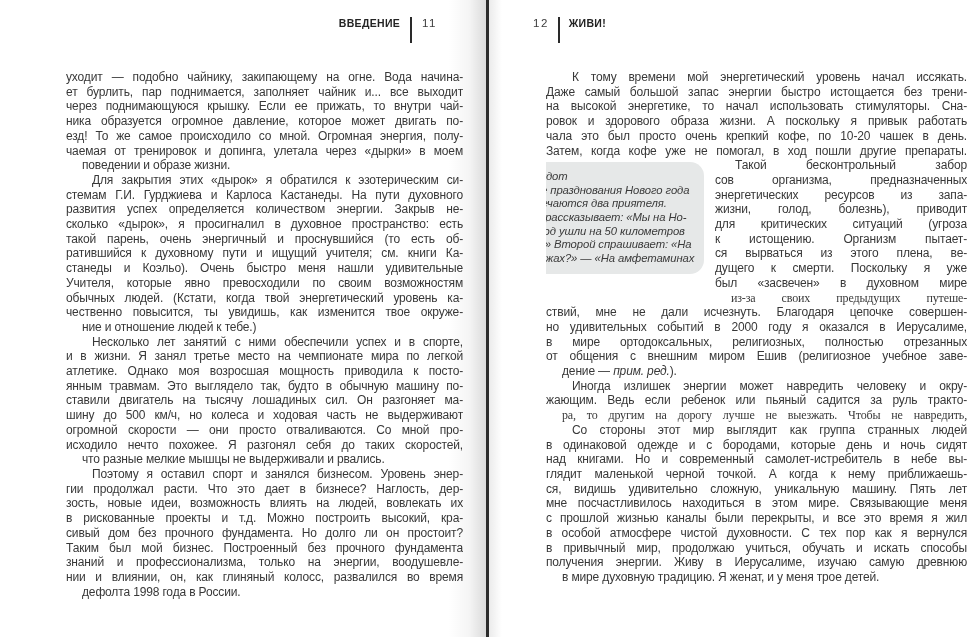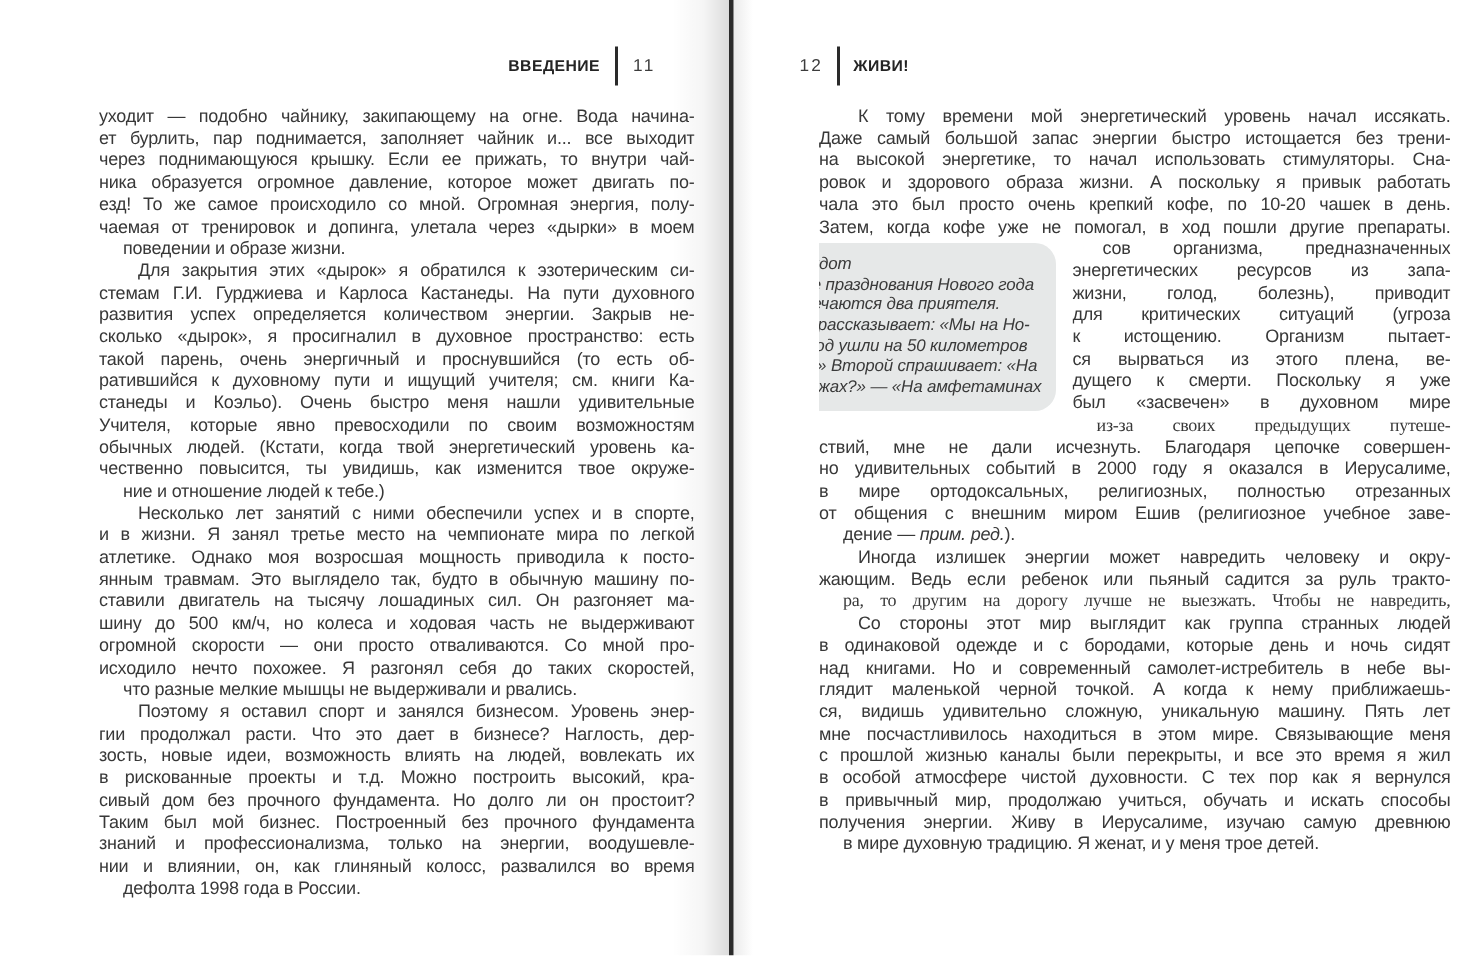--- a/index.html
+++ b/index.html
@@ -14,21 +14,21 @@
   .divider{position:absolute;left:486px;top:0;width:3px;height:637px;background:var(--divider,#2b2b2b);}
   .shadow-left{position:absolute;left:448px;top:0;width:38px;height:637px;
     background:linear-gradient(90deg,rgba(0,0,0,0) 0%,rgba(0,0,0,0.04) 55%,rgba(0,0,0,0.14) 100%);}
   .shadow-right{position:absolute;left:489px;top:0;width:13px;height:637px;
     background:linear-gradient(90deg,rgba(0,0,0,0.08) 0%,rgba(0,0,0,0) 100%);}
   
   .page{position:absolute;top:0;height:637px;}
   .page-left{left:0;width:486px;}
   .page-right{left:489px;width:396px;padding-left:42px;}
   
-  .runhead{position:absolute;top:30px;display:flex;align-items:center;height:27px;}
+  .runhead{position:absolute;top:17px;display:flex;align-items:flex-start;height:27px;}
   .runhead-left{right:49px;gap:10px;}
   .runhead-right{left:44px;gap:9px;}
   .run-title{font-size:10.5px;font-weight:bold;color:#242424;letter-spacing:0.3px;}
   .pagenum{font-size:11.5px;color:#3c3c3c;letter-spacing:1.5px;}
   .hsep{width:2px;height:26px;background:#2a2a2a;}
   
   .bodycol{position:absolute;top:70px;font-size:12px;line-height:14.7px;
     letter-spacing:-0.15px;overflow:hidden;}
   .bodycol-left{left:66px;width:397px;}
   .bodycol-right{left:57px;width:421px;}
@@ -133,20 +133,21 @@
         <aside class="anecdote">
             <div class="tl">Анекдот</div>
             <div class="tl">После празднования Нового года</div>
             <div class="tl">встречаются два приятеля.</div>
             <div class="tl">Один рассказывает: «Мы на Но-</div>
             <div class="tl">вый год ушли на 50 километров</div>
             <div class="tl">в лес!» Второй спрашивает: «На</div>
             <div class="tl tl-last">лыжах?» — «На амфетаминах…»</div>
           </aside>
         <div class="narrowcol para cont narrow">
+            <div class="tl">Такой бесконтрольный забор</div>
             <div class="tl">сов организма, предназначенных</div>
             <div class="tl">энергетических ресурсов из запа-</div>
             <div class="tl">жизни, голод, болезнь), приводит</div>
             <div class="tl">для критических ситуаций (угроза</div>
             <div class="tl">к истощению. Организм пытает-</div>
             <div class="tl">ся вырваться из этого плена, ве-</div>
             <div class="tl">дущего к смерти. Поскольку я уже</div>
             <div class="tl">был «засвечен» в духовном мире</div>
             <div class="tl tl-last">из-за своих предыдущих путеше-</div>
           </div>

